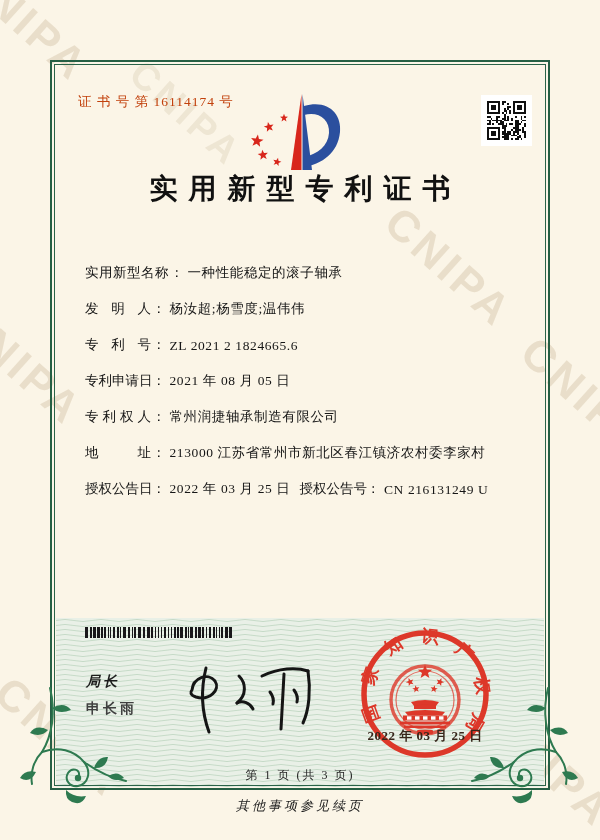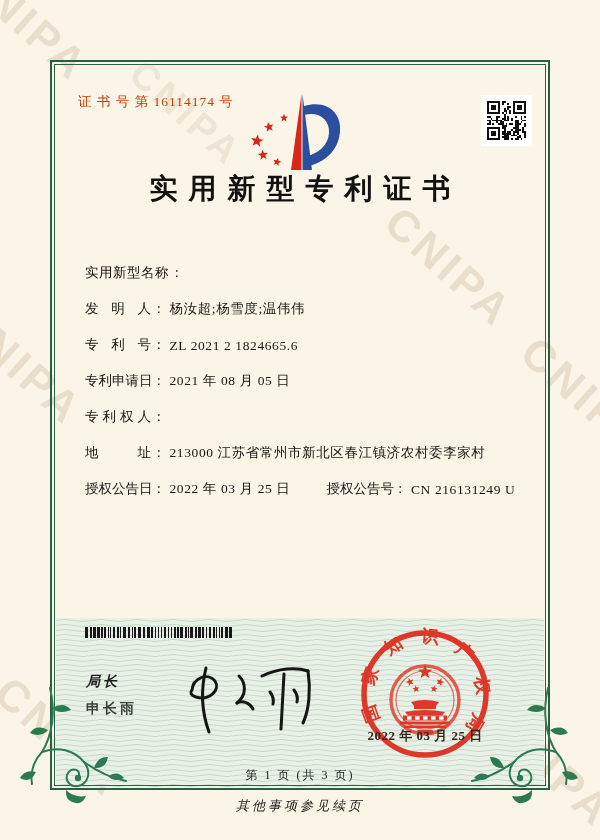--- a/index.html
+++ b/index.html
@@ -44,21 +44,21 @@
     position:absolute; left:0; top:170px; width:600px; z-index:3;
     text-align:center; font-size:28px; font-weight:bold; letter-spacing:11px; text-indent:11px; color:#111;
   }
   
   .fields{position:absolute; left:85px; top:246px; width:460px; z-index:3; font-size:13.5px; color:#161616;}
   .field-row{height:36px; display:flex; align-items:flex-end; white-space:nowrap;}
   .flabel{display:inline-block; width:66px; text-align:justify; text-align-last:justify;}
   .flabel.wide{width:auto; text-align-last:auto; letter-spacing:0.5px;}
   .fcolon{display:inline-block; margin:0 4px 0 1px;}
   .fvalue{letter-spacing:0.6px;}
-  .pair2{margin-left:36px;}
+  .pair2{margin-left:9px;}
   
   .body-text{
     position:absolute; left:80px; top:483px; width:455px; z-index:3;
     font-size:13px; line-height:19px; text-align:justify; letter-spacing:0.8px; color:#141414;
   }
   .body-text p{margin:0; text-indent:2em;}
   
   .barcode{position:absolute; left:85px; top:627px; width:152px; height:11px; z-index:4; display:flex; align-items:stretch;}
   .barcode span{display:block; background:#19171a; height:100%;}
   .director-title{position:absolute; left:86px; top:673px; z-index:4;
@@ -373,39 +373,41 @@
       <rect x="18" y="22" width="1" height="1" fill="#101010"></rect>
       <rect x="20" y="22" width="1" height="1" fill="#101010"></rect>
     </svg>
 
   <div class="title">实用新型专利证书</div>
 
   <div class="fields">
     <div class="field-row">
       <span class="flabel wide">实用新型名称</span>
         <span class="fcolon">：</span>
+      <span class="fvalue">一种性能稳定的滚子轴承</span>
     </div>
     <div class="field-row">
       <span class="flabel">发明人</span>
         <span class="fcolon">：</span>
       <span class="fvalue">杨汝超;杨雪度;温伟伟</span>
     </div>
     <div class="field-row">
       <span class="flabel">专利号</span>
         <span class="fcolon">：</span>
       <span class="fvalue">ZL 2021 2 1824665.6</span>
     </div>
     <div class="field-row">
       <span class="flabel">专利申请日</span>
         <span class="fcolon">：</span>
       <span class="fvalue">2021 年 08 月 05 日</span>
     </div>
     <div class="field-row">
       <span class="flabel">专利权人</span>
         <span class="fcolon">：</span>
+      <span class="fvalue">常州润捷轴承制造有限公司</span>
     </div>
     <div class="field-row">
       <span class="flabel">地址</span>
         <span class="fcolon">：</span>
       <span class="fvalue">213000 江苏省常州市新北区春江镇济农村委李家村</span>
     </div>
     <div class="field-row">
       <span class="flabel">授权公告日</span>
         <span class="fcolon">：</span>
       <span class="fvalue">2022 年 03 月 25 日</span>

